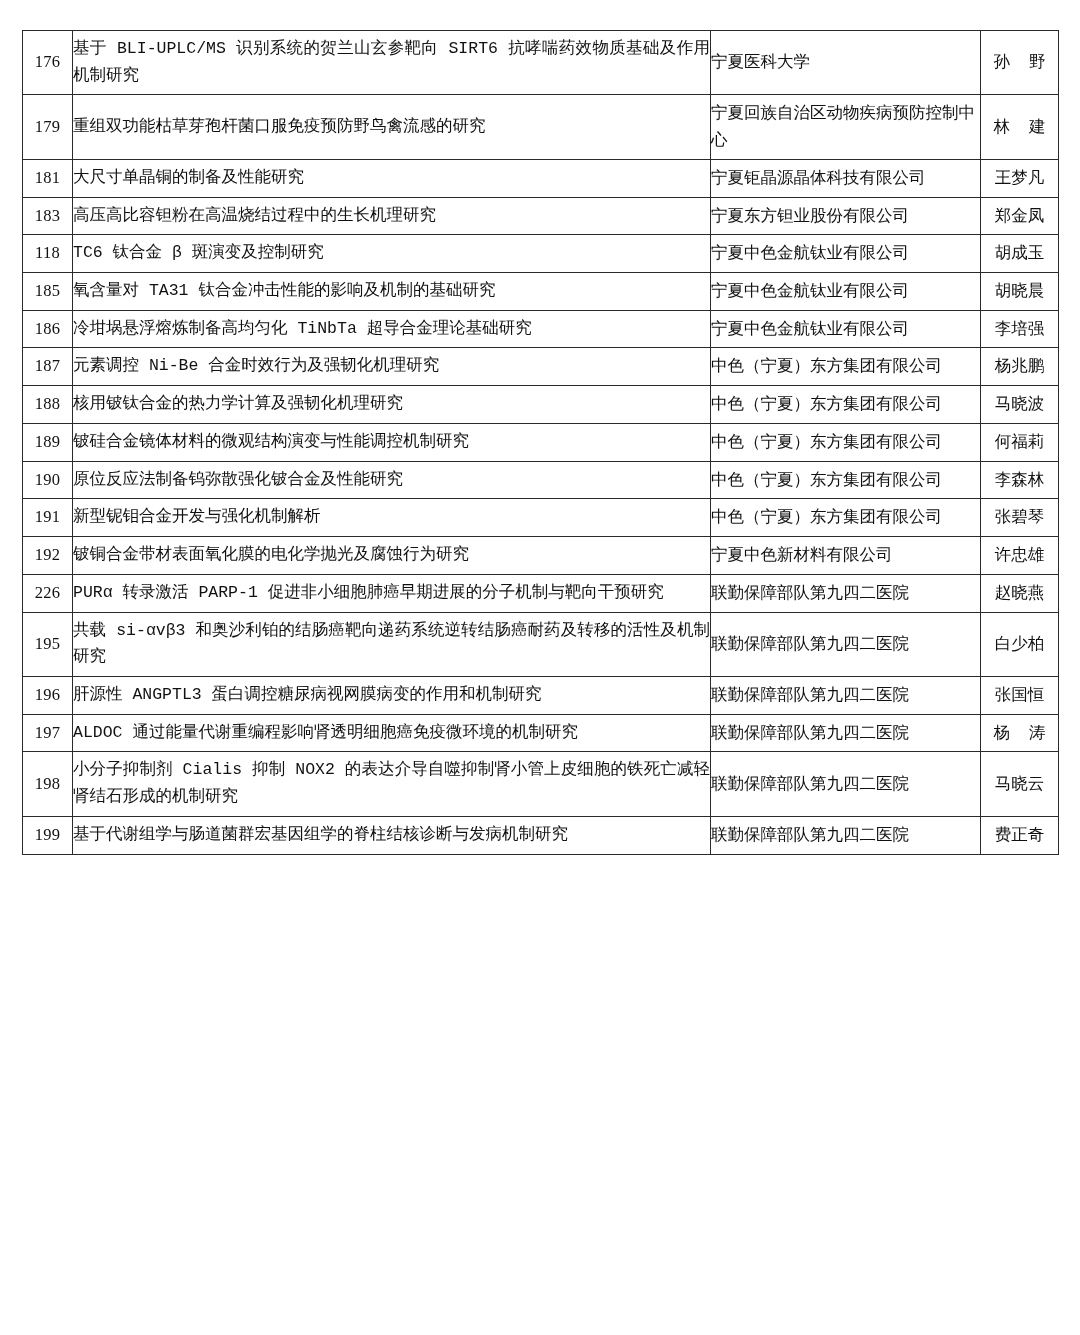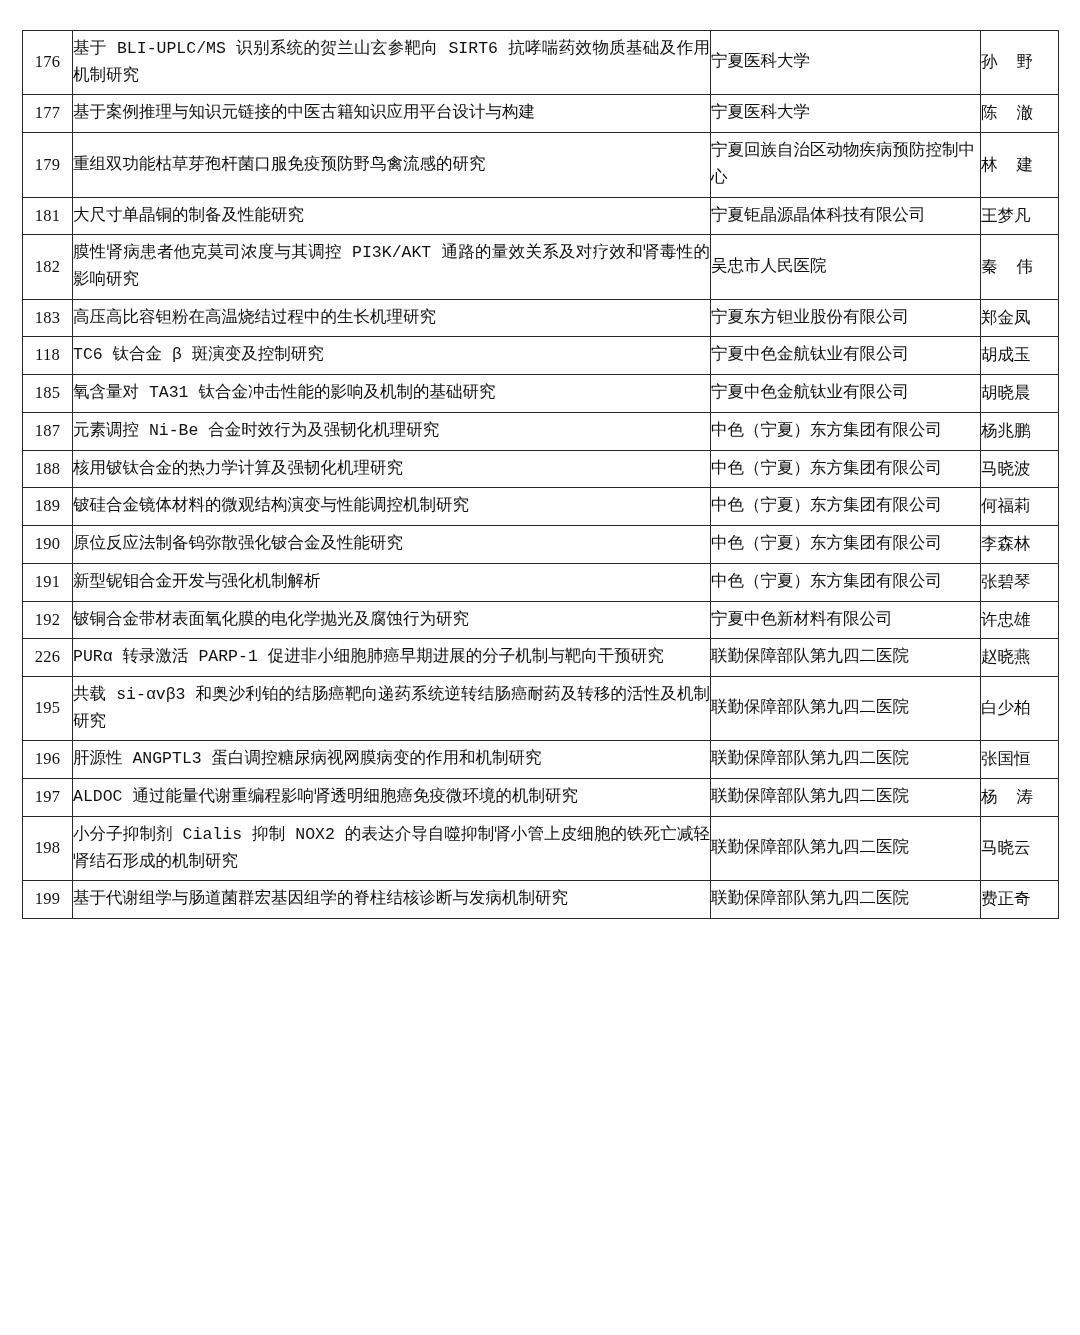--- a/index.html
+++ b/index.html
@@ -58,25 +58,24 @@
     padding-right: 7px;
     text-align: justify;
     text-justify: inter-ideograph;
     font-family: Liberation Mono, monospace;
   }
 
   td.cell-org {
     text-align: left;
     padding-left: 9px;
     padding-right: 6px;
-    font-family: Liberation Mono, monospace;
   }
 
   td.cell-name {
-    text-align: left;
+    text-align: center;
     padding-left: 3px;
     padding-right: 3px;
     white-space: nowrap;
     margin-left: 46px;
   }
 
   
   td.cell-name.spread {
     letter-spacing: 0;
   }
@@ -97,62 +96,56 @@
       <col class="c-name">
     </colgroup>
     <tbody id="table-body">
         <tr>
           <td class="cell-index">176</td>
           <td class="cell-title">基于 BLI-UPLC/MS 识别系统的贺兰山玄参靶向 SIRT6 抗哮喘药效物质基础及作用机制研究</td>
           <td class="cell-org">宁夏医科大学</td>
           <td class="cell-name spread"><span>孙</span><span class="n-gap"></span><span>野</span></td>
         </tr>
         <tr>
-          <td class="cell-index">177</td>
-          <td class="cell-title">基于案例推理与知识元链接的中医古籍知识应用平台设计与构建</td>
-          <td class="cell-org">宁夏医科大学</td>
-          <td class="cell-name spread"><span>陈</span><span class="n-gap"></span><span>澈</span></td>
-        </tr>
-        <tr>
           <td class="cell-index">179</td>
           <td class="cell-title">重组双功能枯草芽孢杆菌口服免疫预防野鸟禽流感的研究</td>
           <td class="cell-org">宁夏回族自治区动物疾病预防控制中心</td>
           <td class="cell-name spread"><span>林</span><span class="n-gap"></span><span>建</span></td>
         </tr>
         <tr>
           <td class="cell-index">181</td>
           <td class="cell-title">大尺寸单晶铜的制备及性能研究</td>
           <td class="cell-org">宁夏钜晶源晶体科技有限公司</td>
           <td class="cell-name">王梦凡</td>
         </tr>
         <tr>
-          <td class="cell-index">182</td>
-          <td class="cell-title">膜性肾病患者他克莫司浓度与其调控 PI3K/AKT 通路的量效关系及对疗效和肾毒性的影响研究</td>
-          <td class="cell-org">吴忠市人民医院</td>
-          <td class="cell-name spread"><span>秦</span><span class="n-gap"></span><span>伟</span></td>
-        </tr>
-        <tr>
           <td class="cell-index">183</td>
           <td class="cell-title">高压高比容钽粉在高温烧结过程中的生长机理研究</td>
           <td class="cell-org">宁夏东方钽业股份有限公司</td>
           <td class="cell-name">郑金凤</td>
         </tr>
         <tr>
           <td class="cell-index">118</td>
           <td class="cell-title">TC6 钛合金 β 斑演变及控制研究</td>
           <td class="cell-org">宁夏中色金航钛业有限公司</td>
           <td class="cell-name">胡成玉</td>
         </tr>
         <tr>
           <td class="cell-index">185</td>
           <td class="cell-title">氧含量对 TA31 钛合金冲击性能的影响及机制的基础研究</td>
           <td class="cell-org">宁夏中色金航钛业有限公司</td>
           <td class="cell-name">胡晓晨</td>
         </tr>
         <tr>
+          <td class="cell-index">186</td>
+          <td class="cell-title">冷坩埚悬浮熔炼制备高均匀化 TiNbTa 超导合金理论基础研究</td>
+          <td class="cell-org">宁夏中色金航钛业有限公司</td>
+          <td class="cell-name">李培强</td>
+        </tr>
+        <tr>
           <td class="cell-index">187</td>
           <td class="cell-title">元素调控 Ni-Be 合金时效行为及强韧化机理研究</td>
           <td class="cell-org">中色（宁夏）东方集团有限公司</td>
           <td class="cell-name">杨兆鹏</td>
         </tr>
         <tr>
           <td class="cell-index">188</td>
           <td class="cell-title">核用铍钛合金的热力学计算及强韧化机理研究</td>
           <td class="cell-org">中色（宁夏）东方集团有限公司</td>
           <td class="cell-name">马晓波</td>

